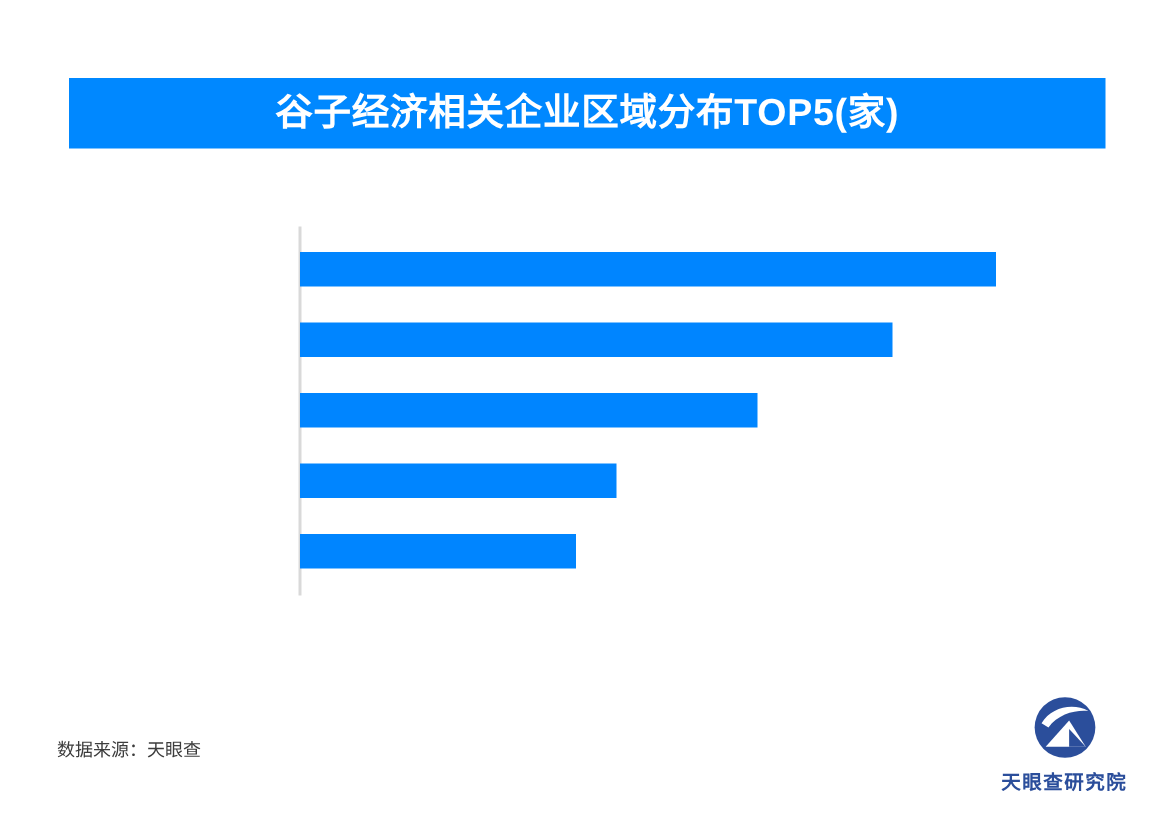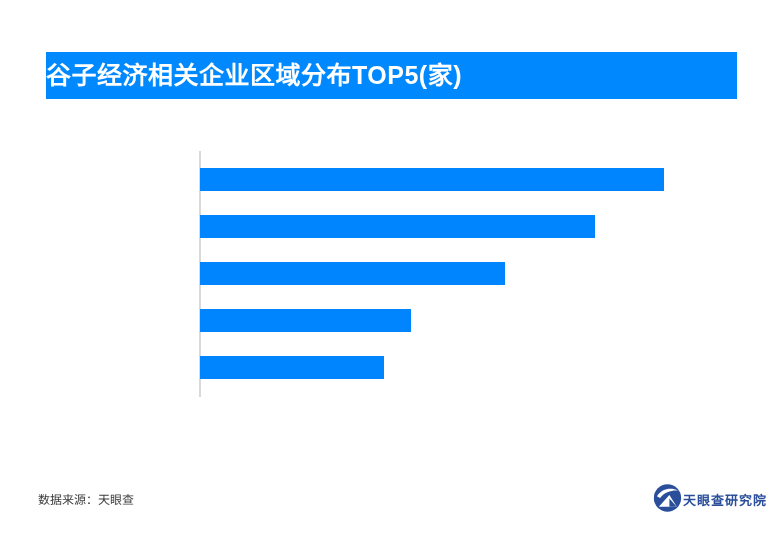--- a/index.html
+++ b/index.html
@@ -23,21 +23,21 @@
   
   .title-banner {
     position: absolute;
     left: 46px;
     top: 52px;
     width: 691px;
     height: 47px;
     background: #0088ff;
     display: flex;
     align-items: center;
-    justify-content: flex-start;
+    justify-content: center;
   }
   .title-text {
     color: #ffffff;
     font-size: 25px;
     font-weight: bold;
     letter-spacing: 0.5px;
     line-height: 1;
     white-space: nowrap;
   }
 
@@ -80,21 +80,21 @@
     white-space: nowrap;
   }
 
   .logo-block {
     position: absolute;
     left: 652px;
     top: 462px;
     width: 115px;
     height: 72px;
     display: flex;
-    flex-direction: row;
+    flex-direction: column;
     align-items: center;
     justify-content: flex-start;
     font-family: Liberation Mono, monospace;
   }
   .logo-mark {
     width: 46px;
     height: 46px;
     display: block;
   }
   .logo-word {

